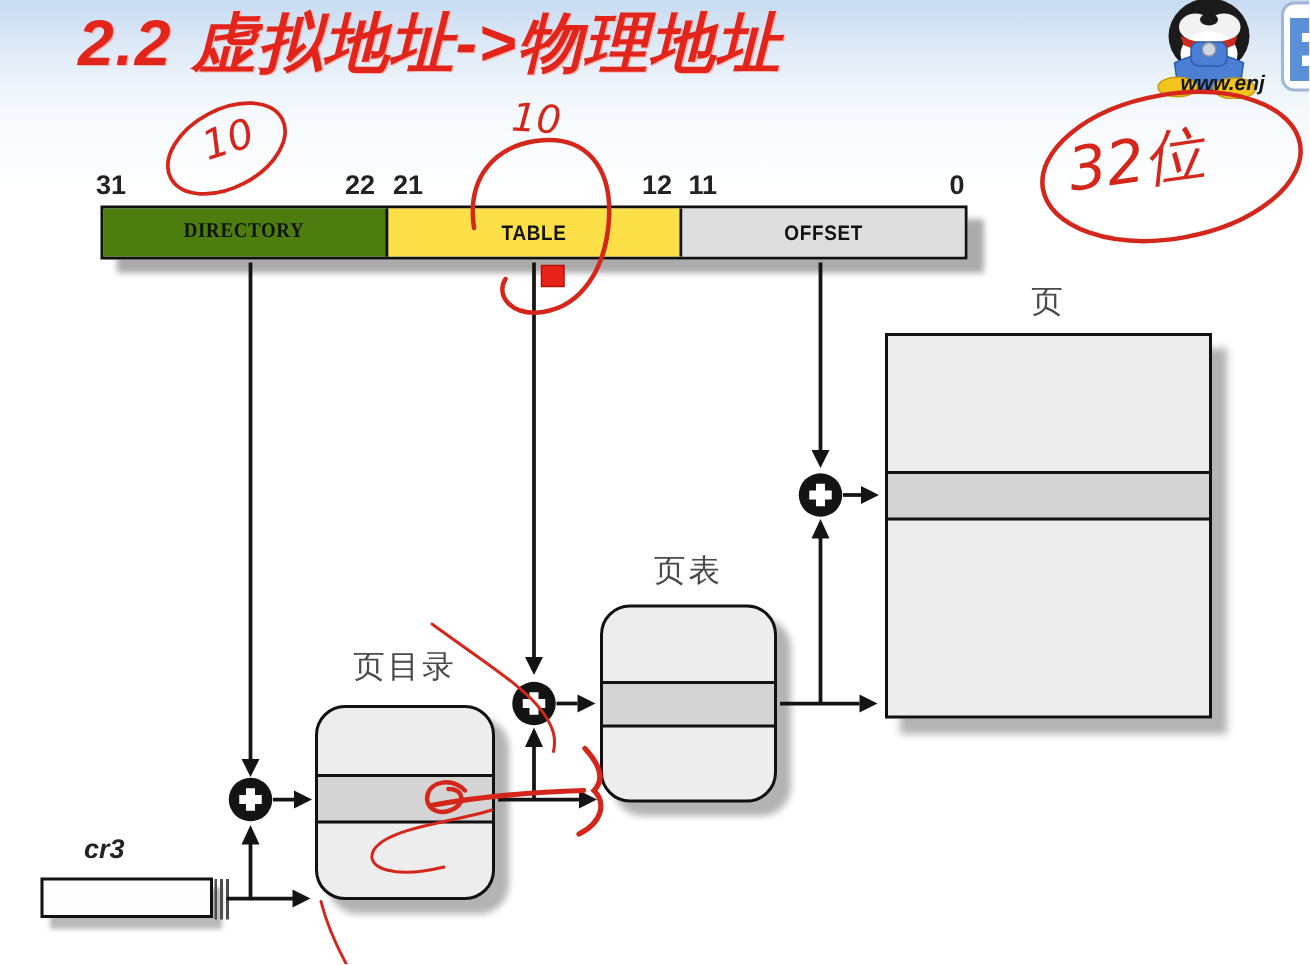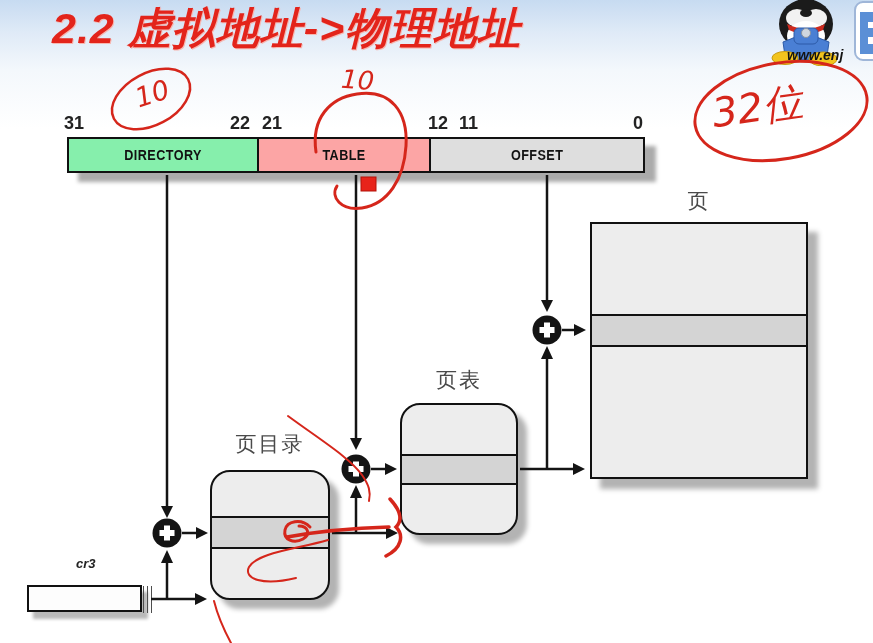--- a/index.html
+++ b/index.html
@@ -23,42 +23,42 @@
   
   .bit-label{position:absolute;top:113px;font-size:18px;font-weight:bold;color:#222;}
   
   .addr-bar{
     position:absolute;left:67px;top:137px;width:578px;height:36px;
     display:flex;border:2.5px solid #111;box-sizing:border-box;
     box-shadow:11px 9px 4px #ababab;background:#e9e9e9;
   }
   .addr-seg{display:flex;align-items:center;justify-content:center;box-sizing:border-box;height:100%;}
   .addr-seg span{font-size:14px;font-weight:bold;color:#111;letter-spacing:.5px;transform:scaleX(.9);}
-  .seg-dir{width:190px;background:#86efac;border-right:2.5px solid #111;}
-  .seg-tab{width:172px;background:#fca5a5;border-right:2.5px solid #111;}
+  .seg-dir{width:190px;background:#4d7c0f;border-right:2.5px solid #111;font-family:Liberation Serif, serif;}
+  .seg-tab{width:196px;background:#fde047;border-right:2.5px solid #111;}
   .seg-off{flex:1;background:#dedede;align-items:center;}
   
   .membox{position:absolute;box-sizing:border-box;border:2.5px solid #111;background:#ededed;overflow:hidden;}
   .membox .band{position:absolute;left:0;right:0;background:#d4d4d4;border-top:2.5px solid #111;border-bottom:2.5px solid #111;box-sizing:border-box;}
   .rounded{border-radius:20px;}
   .box-label{
     position:absolute;font-size:21px;color:#4a4a4a;text-align:center;
     text-shadow:1px 1px 0 #ffffff;letter-spacing:2px;
   }
   .cr3-box{
     position:absolute;left:27px;top:585px;width:115px;height:27px;
     border:2.5px solid #111;background:#fdfdfd;box-sizing:border-box;
     box-shadow:6px 7px 3px #b9b9b9;
   }
   .cr3-hatch{
     position:absolute;left:143px;top:586px;width:10px;height:27px;
     background:repeating-linear-gradient(90deg,#4d4d4d 0 1.5px,transparent 1.5px 4px);
   }
   .cr3-label{
-    position:absolute;left:76px;top:556px;font-size:13px;font-weight:bold;font-style:italic;color:#222;
+    position:absolute;left:56px;top:556px;font-size:18px;font-weight:bold;font-style:italic;color:#222;
   }
   
   .hand{
     position:absolute;color:#d5261b;font-style:italic;
     font-family:"DejaVu Sans",sans-serif;white-space:nowrap;
   }
   .hand-dir{left:135px;top:78px;font-size:27px;transform:rotate(-18deg);}
   .hand-tab{left:341px;top:65px;font-size:26px;transform:rotate(4deg);}
   .hand-32{left:712px;top:80px;font-size:40px;transform:rotate(-8deg);}
   svg.overlay{position:absolute;left:0;top:0;pointer-events:none;}

